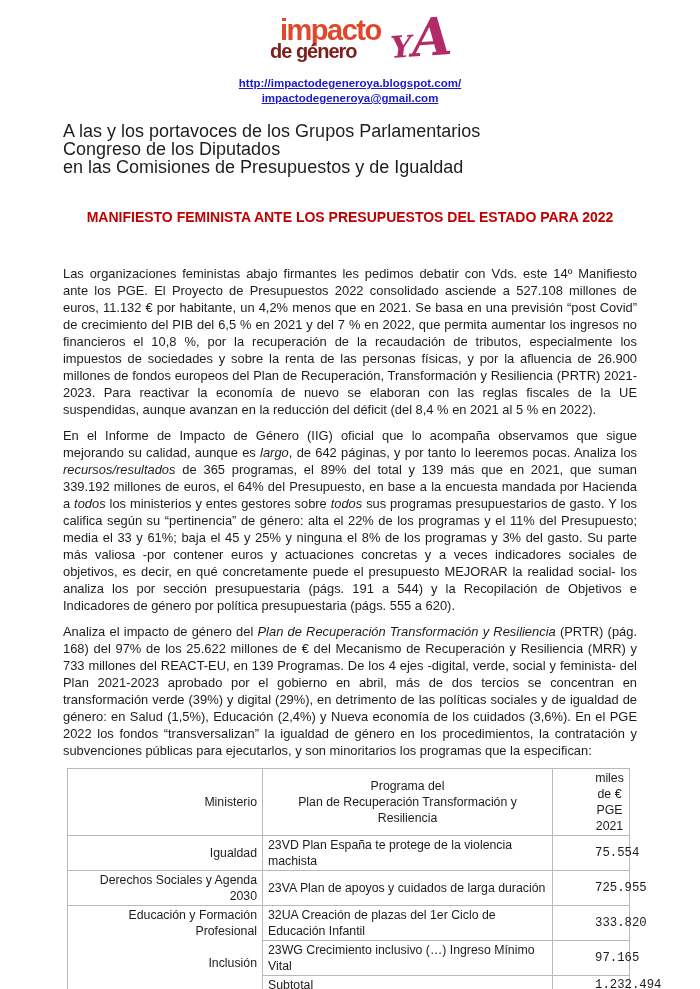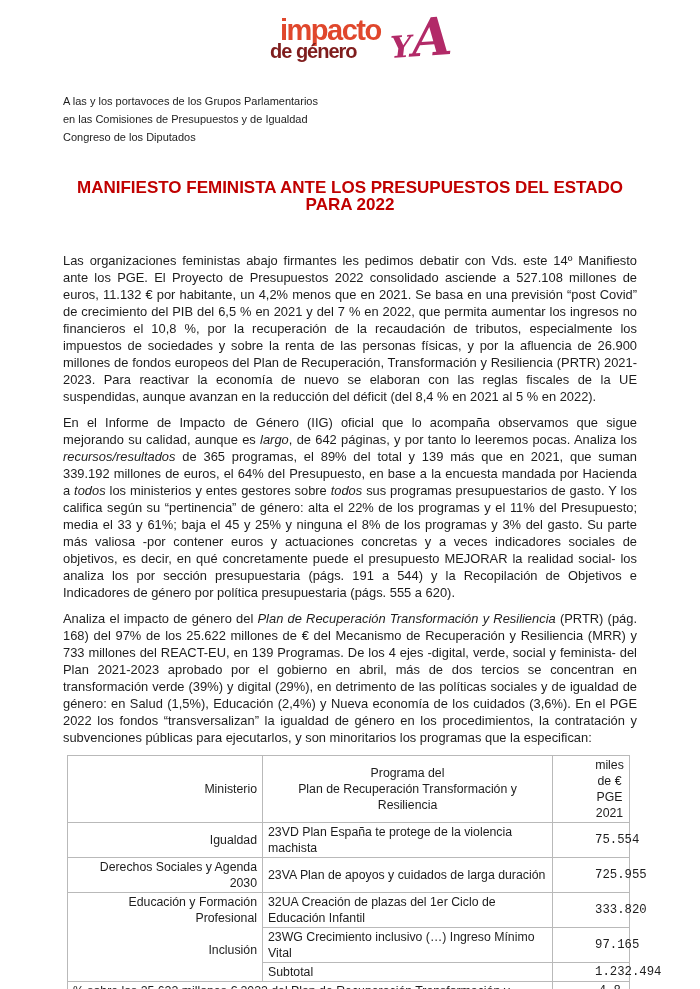--- a/index.html
+++ b/index.html
@@ -45,28 +45,28 @@
   .logo-links { margin-top: 0; line-height: 1.3; }
   .logo-links a {
     display: block;
     color: #1a1acc;
     font-size: 11.5px;
     font-weight: bold;
     text-decoration: underline;
   }
 
   
-  .recipient { margin-top: 16px; font-size: 11px; line-height: 18px; }
+  .recipient { margin-top: 16px; font-size: 18px; line-height: 18px; }
 
   
   .doc-title {
     margin: 33px 0 0 0;
     text-align: center;
     color: #c00000;
-    font-size: 17px;
+    font-size: 14px;
     font-weight: bold;
     line-height: 17px;
   }
 
   
   .body-p {
     margin: 0 0 9px 0;
     text-align: justify;
     font-size: 12.9px;
     line-height: 17px;
@@ -104,26 +104,30 @@
 
 <div class="page">
   <div class="content">
 
     <div class="letterhead">
       <div class="logo">
         <span class="logo-word1">impacto</span>
         <span class="logo-word2">de género</span>
         <span class="logo-ya">YA</span>
       </div>
+      <div class="logo-links">
+        <a href="#">http://impactodegeneroya.blogspot.com/</a>
+        <a href="#">impactodegeneroya@gmail.com</a>
+      </div>
     </div>
 
     <div class="recipient">
       <div>A las y los portavoces de los Grupos Parlamentarios</div>
+      <div>Congreso de los Diputados</div>
       <div>en las Comisiones de Presupuestos y de Igualdad</div>
-      <div>Congreso de los Diputados</div>
     </div>
 
     <h1 class="doc-title">MANIFIESTO FEMINISTA ANTE LOS PRESUPUESTOS DEL ESTADO PARA 2022</h1>
 
     <p class="body-p first"><span>Las organizaciones feministas abajo firmantes les pedimos debatir con Vds. este 14º Manifiesto ante los PGE. El Proyecto de Presupuestos 2022 consolidado asciende a 527.108 millones de euros, 11.132 € por habitante, un 4,2% menos que en 2021. Se basa en una previsión “post Covid” de crecimiento del PIB del 6,5 % en 2021 y del 7 % en 2022, que permita aumentar los ingresos no financieros el 10,8 %, por la recuperación de la recaudación de tributos, especialmente los impuestos de sociedades y sobre la renta de las personas físicas, y por la afluencia de 26.900 millones de fondos europeos del Plan de Recuperación, Transformación y Resiliencia (PRTR) 2021-2023. Para reactivar la economía de nuevo se elaboran con las reglas fiscales de la UE suspendidas, aunque avanzan en la reducción del déficit (del 8,4 % en 2021 al 5 % en 2022).</span></p>
 
     <p class="body-p"><span>En el Informe de Impacto de Género (IIG) oficial que lo acompaña observamos que sigue mejorando su calidad, aunque es </span><em>largo</em><span>, de 642 páginas, y por tanto lo leeremos pocas. Analiza los </span><em>recursos/resultados</em><span> de 365 programas, el 89% del total y 139 más que en 2021, que suman 339.192 millones de euros, el 64% del Presupuesto, en base a la encuesta mandada por Hacienda a </span><em>todos</em><span> los ministerios y entes gestores sobre </span><em>todos</em><span> sus programas presupuestarios de gasto. Y los califica según su “pertinencia” de género: alta el 22% de los programas y el 11% del Presupuesto; media el 33 y 61%; baja el 45 y 25% y ninguna el 8% de los programas y 3% del gasto. Su parte más valiosa -por contener euros y actuaciones concretas y a veces indicadores sociales de objetivos, es decir, en qué concretamente puede el presupuesto MEJORAR la realidad social- los analiza los por sección presupuestaria (págs. 191 a 544) y la Recopilación de Objetivos e Indicadores de género por política presupuestaria (págs. 555 a 620).</span></p>
 
     <p class="body-p"><span>Analiza el impacto de género del </span><em>Plan de Recuperación Transformación y Resiliencia</em><span> (PRTR) (pág. 168) del 97% de los 25.622 millones de € del Mecanismo de Recuperación y Resiliencia (MRR) y 733 millones del REACT-EU, en 139 Programas. De los 4 ejes -digital, verde, social y feminista- del Plan 2021-2023 aprobado por el gobierno en abril, más de dos tercios se concentran en transformación verde (39%) y digital (29%), en detrimento de las políticas sociales y de igualdad de género: en Salud (1,5%), Educación (2,4%) y Nueva economía de los cuidados (3,6%). En el PGE 2022 los fondos “transversalizan” la igualdad de género en los procedimientos, la contratación y subvenciones públicas para ejecutarlos, y son minoritarios los programas que la especifican:</span></p>
 

